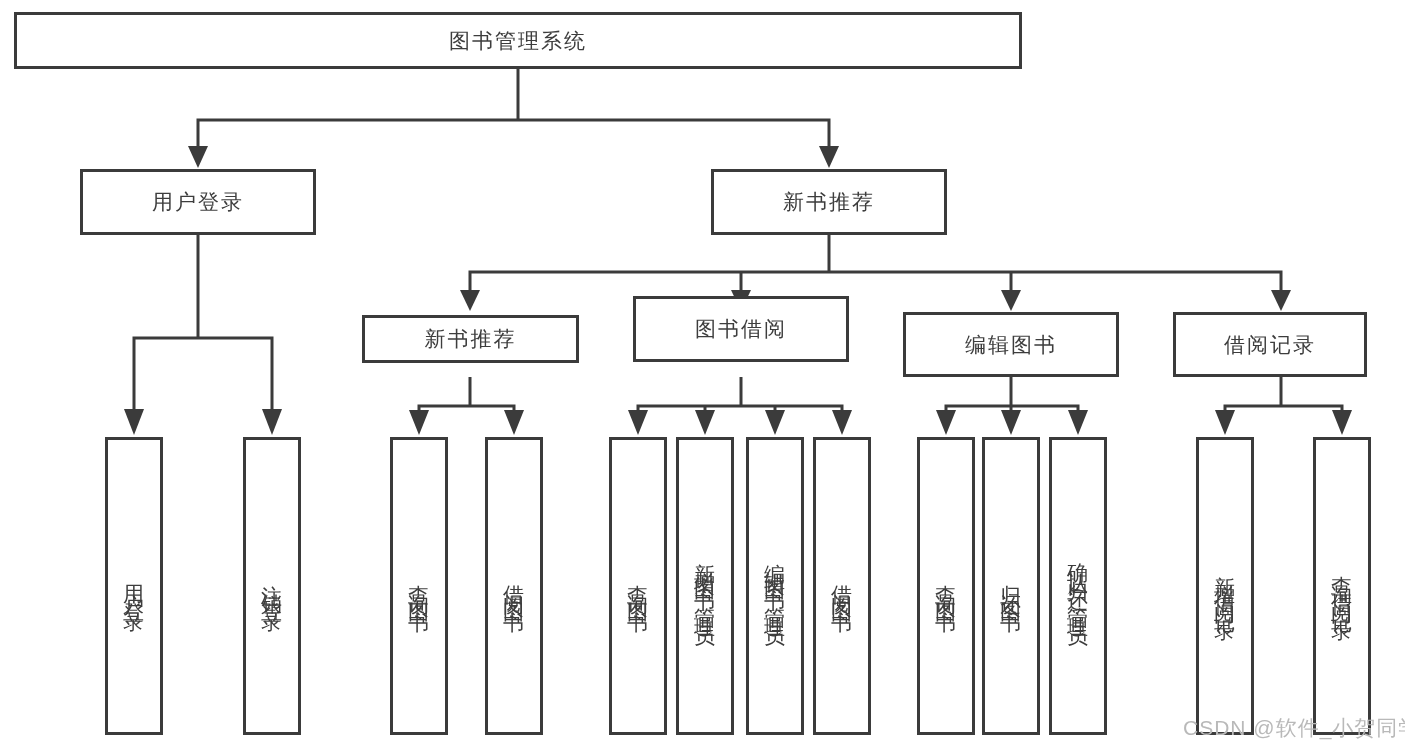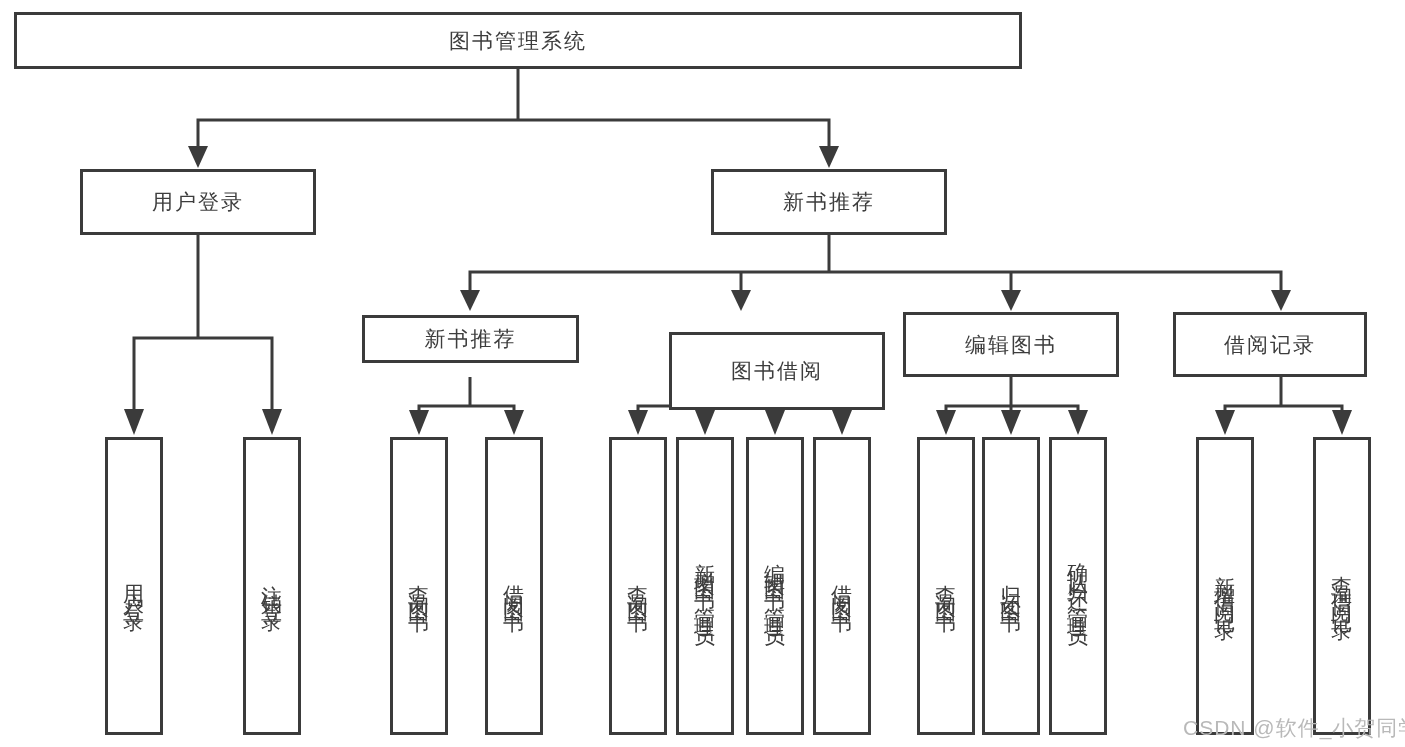--- a/index.html
+++ b/index.html
@@ -25,21 +25,21 @@
     font-size: 21px;
     letter-spacing: 2px;
     color: #3d3d3d;
   }
 
   
   .n-root  { left: 14px;   top: 12px;  width: 1008px; height: 57px; }
   .n-login { left: 80px;   top: 169px; width: 236px;  height: 66px; }
   .n-mgmt  { left: 711px;  top: 169px; width: 236px;  height: 66px; }
   .n-rec   { left: 362px;  top: 315px; width: 217px;  height: 48px; }
-  .n-bor   { left: 633px;  top: 332px; width: 216px;  height: 78px; margin-left: 36px; }
+  .n-bor   { left: 633px;  top: 296px; width: 216px;  height: 66px; }
   .n-cur   { left: 903px;  top: 312px; width: 216px;  height: 65px; }
   .n-hist  { left: 1173px; top: 312px; width: 194px;  height: 65px; }
 
   
   .leaf {
     position: absolute;
     top: 437px;
     width: 58px;
     height: 298px;
     box-sizing: border-box;

